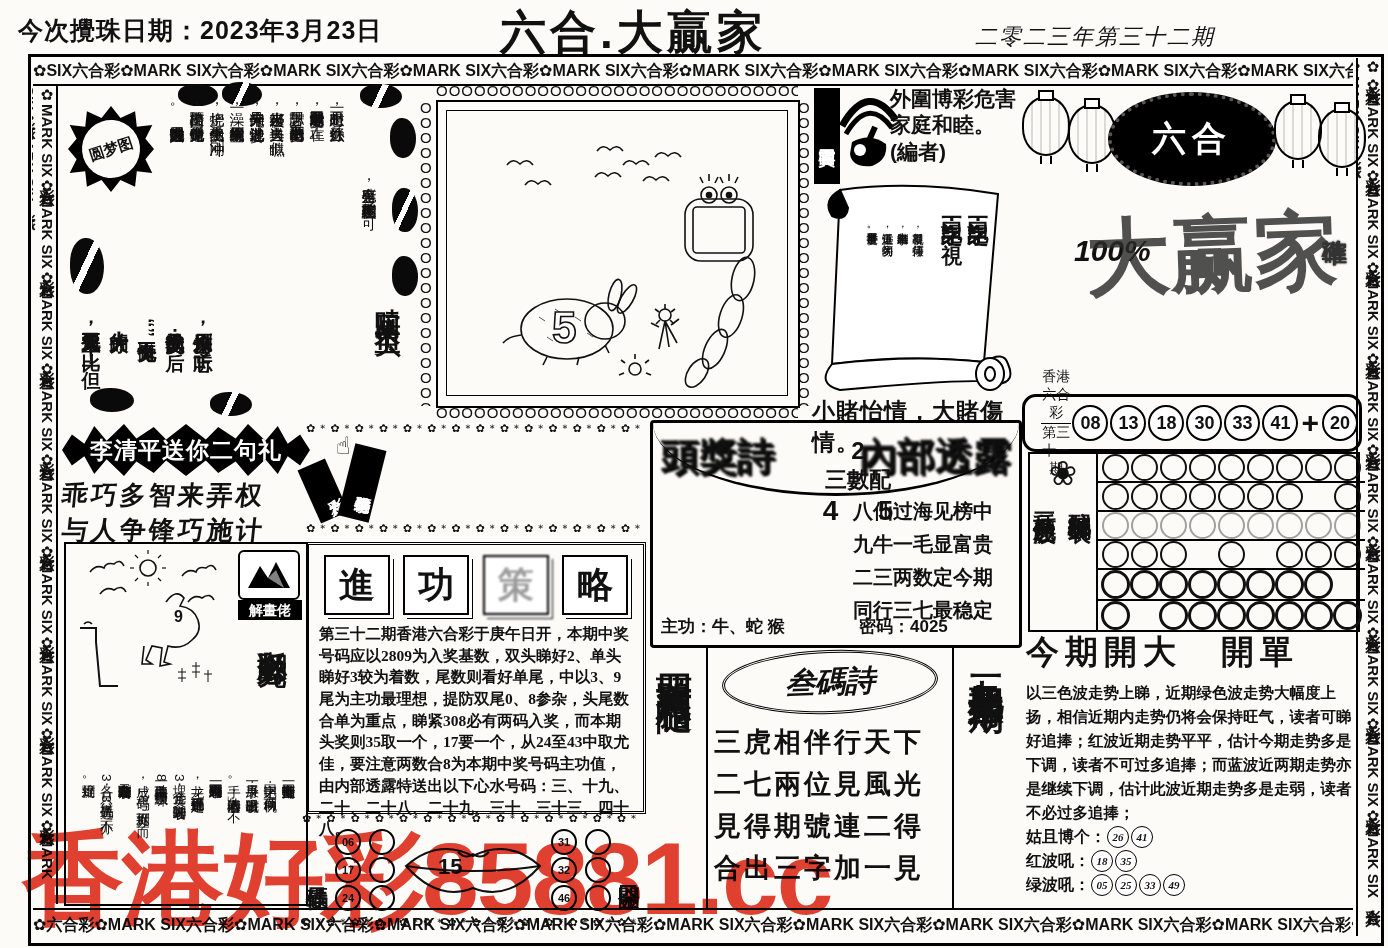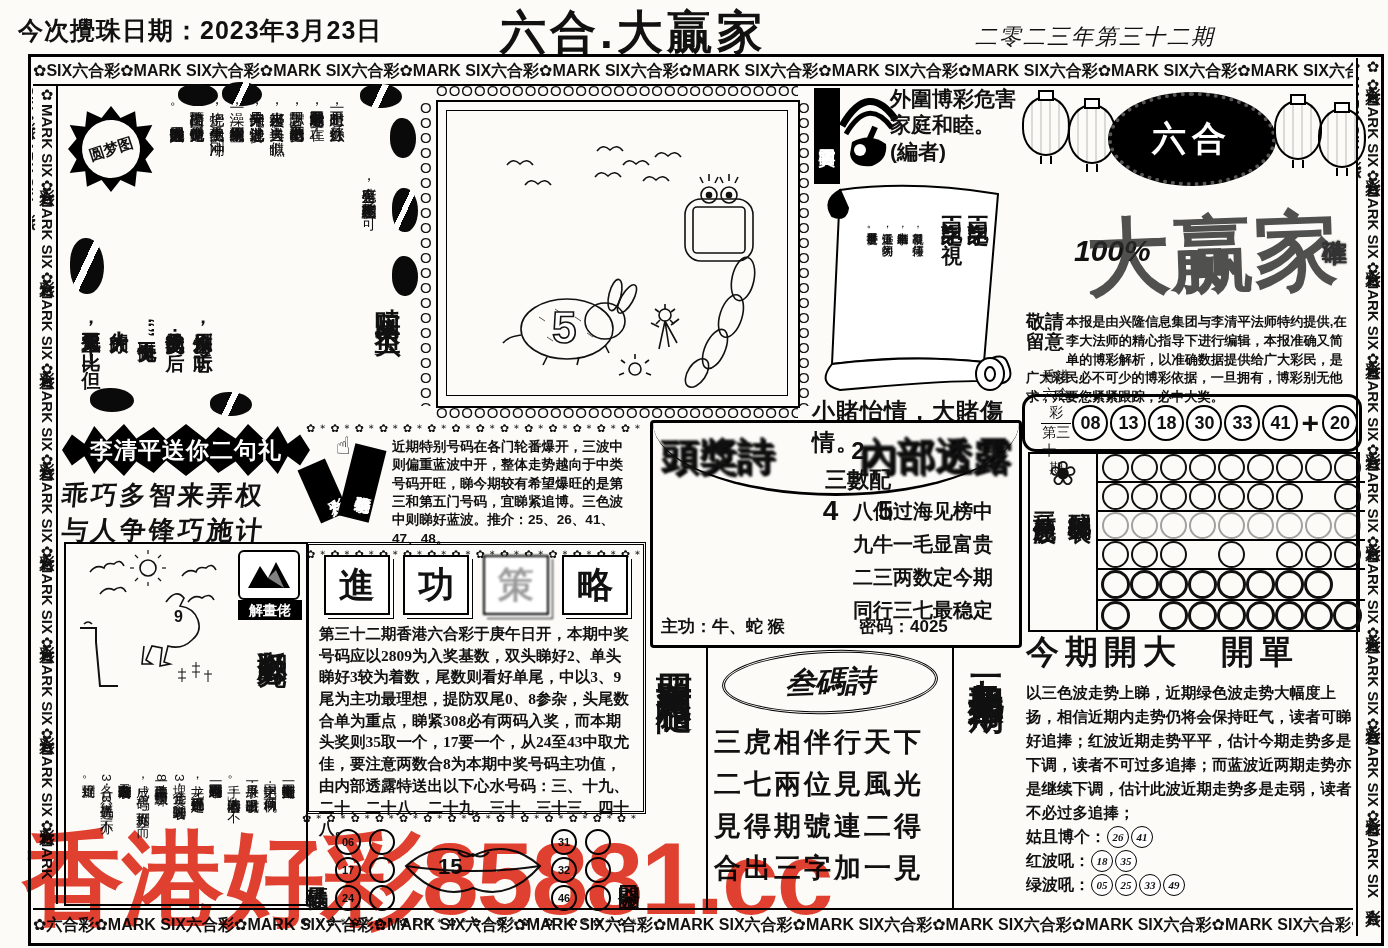--- a/index.html
+++ b/index.html
@@ -353,24 +353,20 @@
     <div class="lantern" style="left:46px;top:18px"></div>
     <div class="abs" id="logo-oval">六合</div>
     <div class="lantern" style="left:252px;top:14px"></div>
     <div class="lantern" style="left:296px;top:22px"></div>
   </div>
   <div class="abs" id="brand">
     <div class="abs" id="brand-pct">100%</div>
     <div class="abs" id="brand-cn">大赢家</div>
     <div class="abs vert" id="brand-acc">準確</div>
   </div>
-  <div class="abs" id="notice">
-    <span id="notice-head">敬請留意</span>
-    <span id="notice-text">本报是由兴隆信息集团与李清平法师特约提供,在李大法师的精心指导下进行编辑，本报准确又简单的博彩解析，以准确数据提供给广大彩民，是广大彩民必不可少的博彩依据，一旦拥有，博彩别无他求，只要您紧紧跟踪，必中大奖。</span>
-  </div>
 
   <div class="abs" id="results">
     <div id="res-label">
       <div>香港六合彩</div>
       <div>第三十一期</div>
     </div>
     <div id="res-balls" style="display:flex;align-items:center">
         <span class="ball">08</span>
         <span class="ball">13</span>
         <span class="ball">18</span>
@@ -485,21 +481,20 @@
   </div>
 
   <div class="abs" id="special">
     <div class="flower-row">✿＊✿＊✿＊✿＊✿＊✿＊✿＊✿＊✿＊✿＊✿＊✿＊✿＊✿＊✿＊✿＊✿＊✿＊✿＊✿＊✿＊✿＊✿＊✿＊✿＊✿＊✿＊✿＊✿＊✿＊✿＊✿＊✿＊✿＊✿＊✿＊✿＊✿＊✿＊✿＊</div>
     <div id="special-body">
       <div id="special-badge">
         <div class="plaque-rot" style="left:2px;top:26px;width:30px;height:58px;transform:rotate(-24deg);font-size:15px;writing-mode:vertical-rl">六合彩</div>
         <div class="plaque-rot" style="left:40px;top:10px;width:32px;height:74px;transform:rotate(14deg);font-size:16px;writing-mode:vertical-rl">特碼追擊</div>
         <div style="position:absolute;left:30px;top:-4px;font-size:24px">☝</div>
       </div>
-      <div id="special-text">近期特别号码在各门轮番爆开，三波中则偏重蓝波中开，整体走势越向于中类号码开旺，睇今期较有希望爆旺的是第三和第五门号码，宜睇紧追博。三色波中则睇好蓝波。推介：25、26、41、47、48。</div>
     </div>
     <div class="flower-row">✿＊✿＊✿＊✿＊✿＊✿＊✿＊✿＊✿＊✿＊✿＊✿＊✿＊✿＊✿＊✿＊✿＊✿＊✿＊✿＊✿＊✿＊✿＊✿＊✿＊✿＊✿＊✿＊✿＊✿＊✿＊✿＊✿＊✿＊✿＊✿＊✿＊✿＊✿＊✿＊</div>
   </div>
 
   <div class="abs" id="strategy">
     <div id="plaques">
         <div class="plaque">進</div>
         <div class="plaque">功</div>
         <div class="plaque faded">策</div>
         <div class="plaque">略</div>

